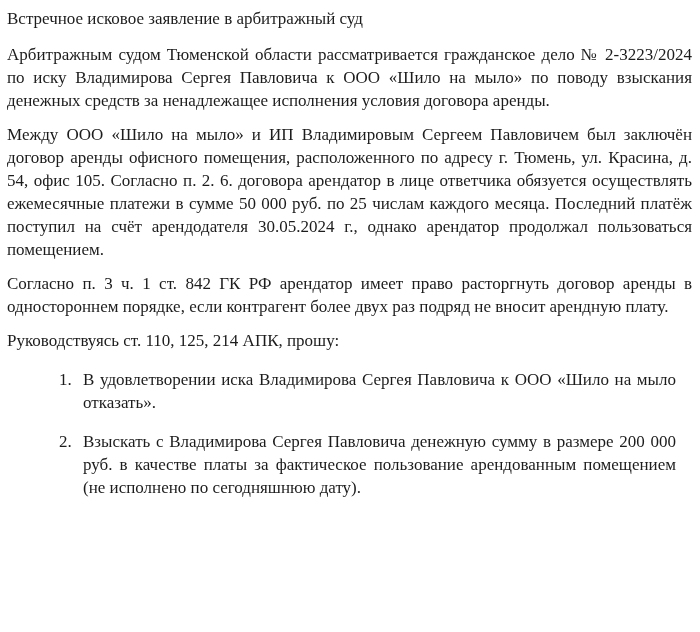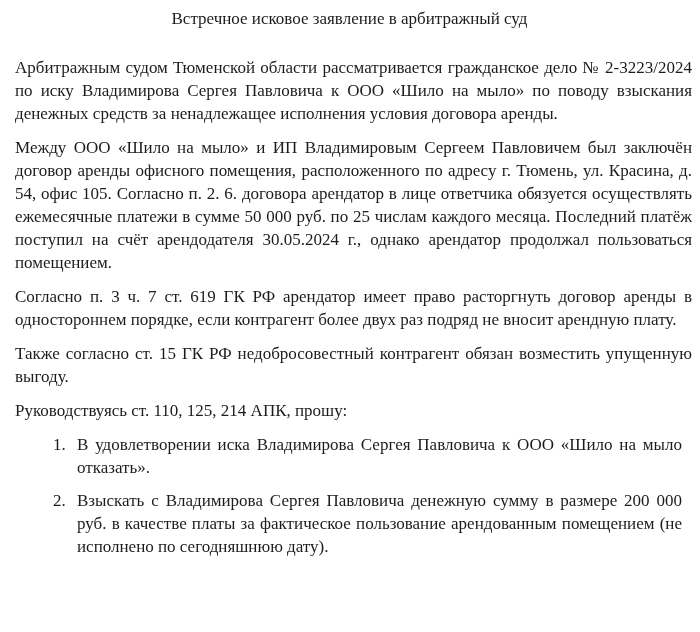--- a/index.html
+++ b/index.html
@@ -20,53 +20,51 @@
     box-sizing: border-box;
     width: 700px;
     height: 632px;
     padding: 5px 8px 0 7px;
     background: #ffffff;
   }
   .doc-title {
     font-size: 17px;
     font-weight: normal;
     line-height: 23px;
-    text-align: center;
-    margin: 2px 0 26px 0;
+    margin: 2px 0 13px 0;
   }
   .doc-paragraph {
-    margin: 0 0 11px 8px;
+    margin: 0 0 11px 0;
     text-align: justify;
   }
   .request-list {
     margin: 3px 0 0 0;
     padding: 0 0 0 53px;
     text-align: justify;
   }
   .request-list li {
     padding-left: 7px;
-    margin: 10px;
+    margin: 16px;
   }
 </style>
 </head>
 <body>
 
 <div class="page">
 
   <h1 class="doc-title">Встречное исковое заявление в арбитражный суд</h1>
 
   <p class="doc-paragraph">Арбитражным судом Тюменской области рассматривается гражданское дело № 2-3223/2024 по иску Владимирова Сергея Павловича к ООО «Шило на мыло» по поводу взыскания денежных средств за ненадлежащее исполнения условия договора аренды.</p>
 
   <p class="doc-paragraph">Между ООО «Шило на мыло» и ИП Владимировым Сергеем Павловичем был заключён договор аренды офисного помещения, расположенного по адресу г. Тюмень, ул. Красина, д. 54, офис 105. Согласно п. 2. 6. договора арендатор в лице ответчика обязуется осуществлять ежемесячные платежи в сумме 50 000 руб. по 25 числам каждого месяца. Последний платёж поступил на счёт арендодателя 30.05.2024 г., однако арендатор продолжал пользоваться помещением.</p>
 
 
-  <p class="doc-paragraph">Согласно п. 3 ч. 7 ст. 619 ГК РФ арендатор имеет право расторгнуть договор аренды в одностороннем порядке, если контрагент более двух раз подряд не вносит арендную плату.</p>
+  <p class="doc-paragraph">Согласно п. 3 ч. 1 ст. 842 ГК РФ арендатор имеет право расторгнуть договор аренды в одностороннем порядке, если контрагент более двух раз подряд не вносит арендную плату.</p>
 
 
-  <p class="doc-paragraph">Также согласно ст. 15 ГК РФ недобросовестный контрагент обязан возместить упущенную выгоду.</p>
 
   <p class="doc-paragraph">Руководствуясь ст. 110, 125, 214 АПК, прошу:</p>
 
   <ol class="request-list">
     <li>В удовлетворении иска Владимирова Сергея Павловича к ООО «Шило на мыло отказать».</li>
     <li>Взыскать с Владимирова Сергея Павловича денежную сумму в размере 200 000 руб. в качестве платы за фактическое пользование арендованным помещением (не исполнено по сегодняшнюю дату).</li>
   </ol>
 
 </div>
 

